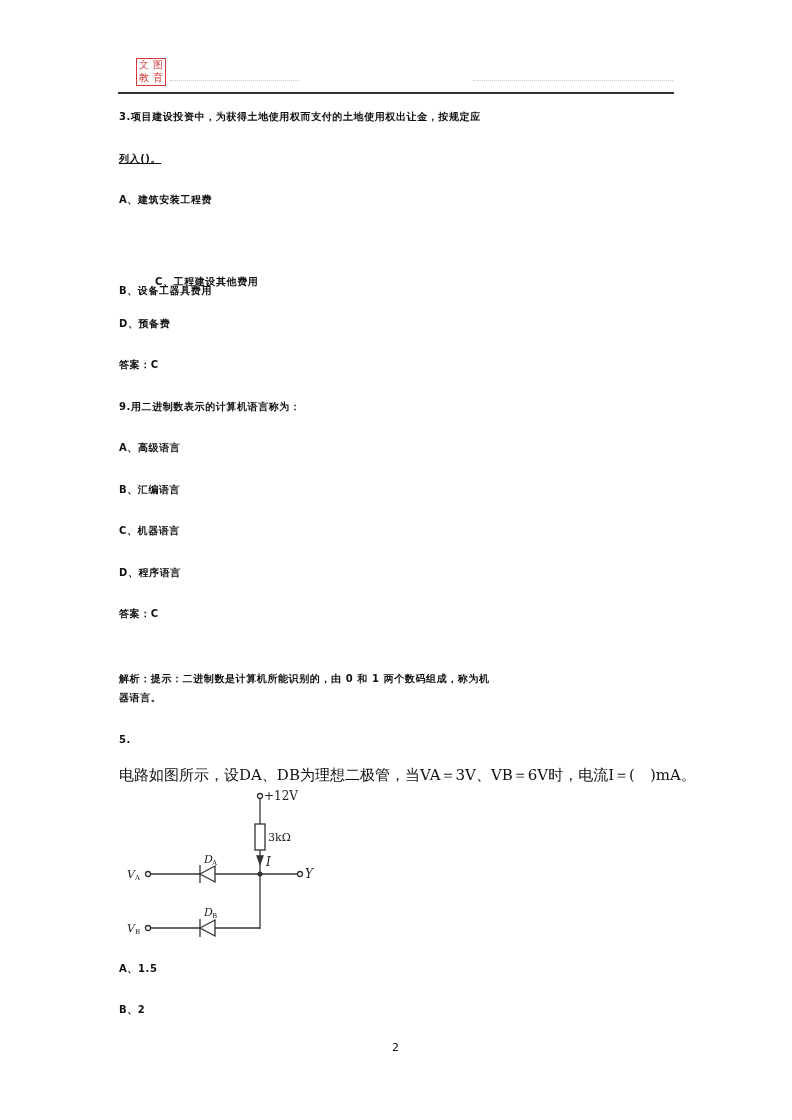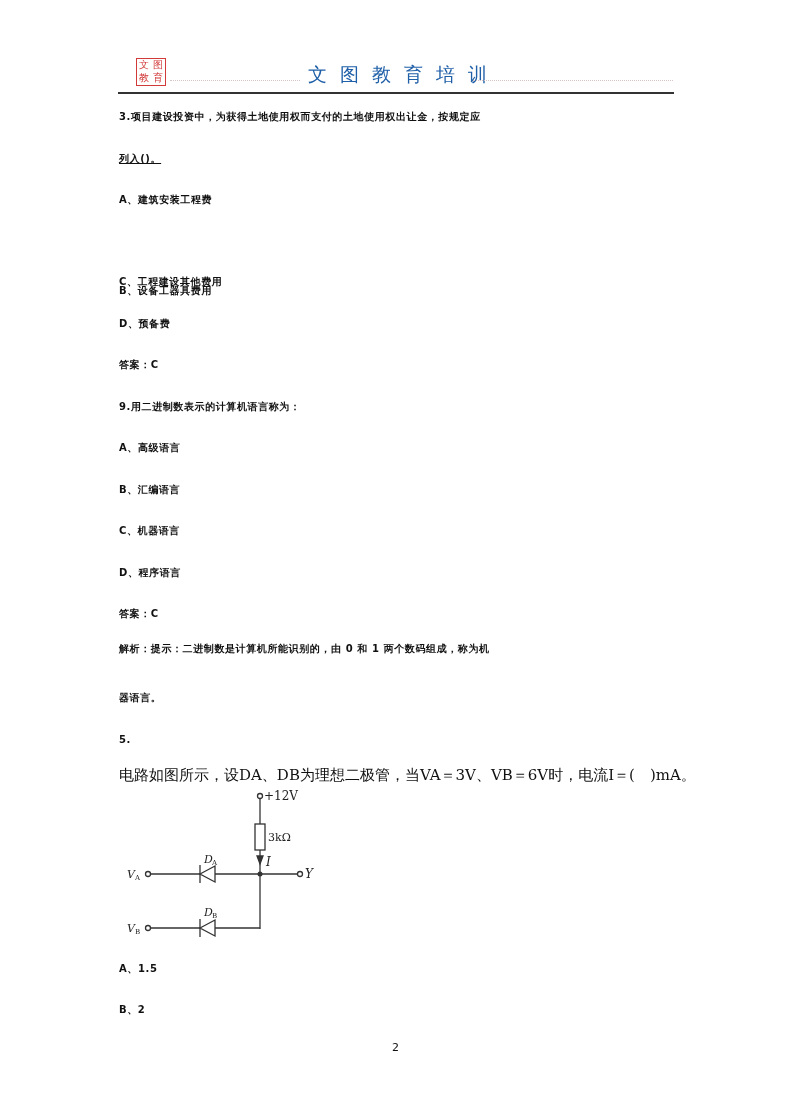--- a/index.html
+++ b/index.html
@@ -25,40 +25,39 @@
 <body>
 
 <div class="header">
   <div class="logo">
     <span>文</span>
     <span>图</span>
     <span>教</span>
     <span>育</span>
   </div>
   <div class="dots" style="left:52px;width:130px;"></div>
-  <div class="header-title">文图教育培训</div>
   <div class="dots" style="left:355px;width:200px;"></div>
   <div class="header-rule"></div>
 </div>
 
 <div class="line" style="top:108px;">3.项目建设投资中，为获得土地使用权而支付的土地使用权出让金，按规定应</div>
 <div class="line" style="top:150px;text-decoration:underline;">列入()。</div>
 <div class="line" style="top:191px;">A、建筑安装工程费</div>
 <div class="line" style="top:246px;margin-top:36px;">B、设备工器具费用</div>
-<div class="line" style="top:273px;">C、工程建设其他费用</div>
+<div class="line" style="top:273px;margin-left:36px;">C、工程建设其他费用</div>
 <div class="line" style="top:315px;">D、预备费</div>
 <div class="line" style="top:356px;">答案：C</div>
 
 <div class="line" style="top:398px;">9.用二进制数表示的计算机语言称为：</div>
 <div class="line" style="top:439px;">A、高级语言</div>
 <div class="line" style="top:481px;">B、汇编语言</div>
 <div class="line" style="top:522px;">C、机器语言</div>
 <div class="line" style="top:564px;">D、程序语言</div>
 <div class="line" style="top:605px;">答案：C</div>
-<div class="line" style="top:640px;">解析：提示：二进制数是计算机所能识别的，由 0 和 1 两个数码组成，称为机</div>
+<div class="line" style="top:670px;">解析：提示：二进制数是计算机所能识别的，由 0 和 1 两个数码组成，称为机</div>
 <div class="line" style="top:689px;">器语言。</div>
 
 <div class="line" style="top:731px;">5.</div>
 <div class="line plain" style="top:766px;">电路如图所示，设DA、DB为理想二极管，当VA＝3V、VB＝6V时，电流I＝(　)mA。</div>
 
 <div class="circuit">
   <svg width="210" height="160" viewBox="0 0 210 160" xmlns="http://www.w3.org/2000/svg">
     <g stroke="#333" stroke-width="1.3" fill="none">
 
       <circle cx="142" cy="10" r="2.5" fill="#fff"></circle>

